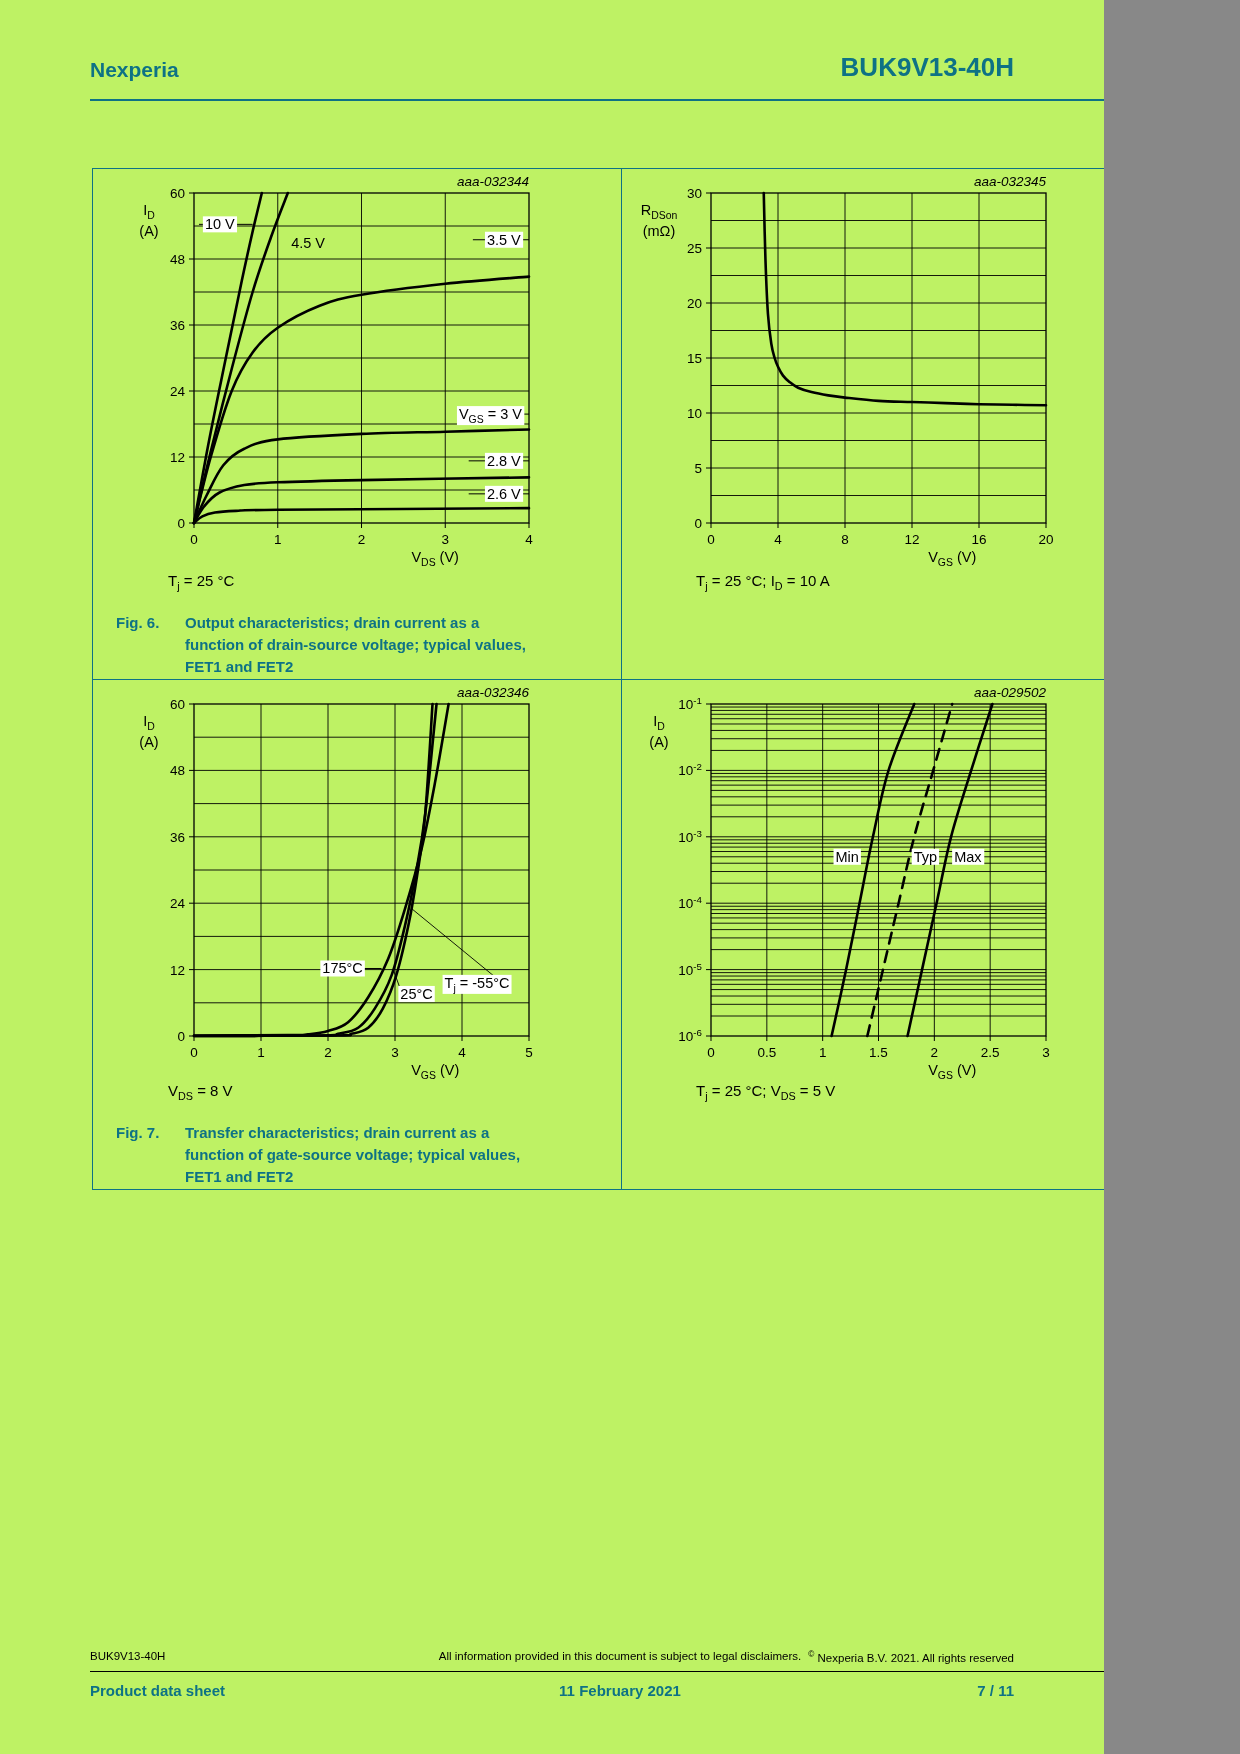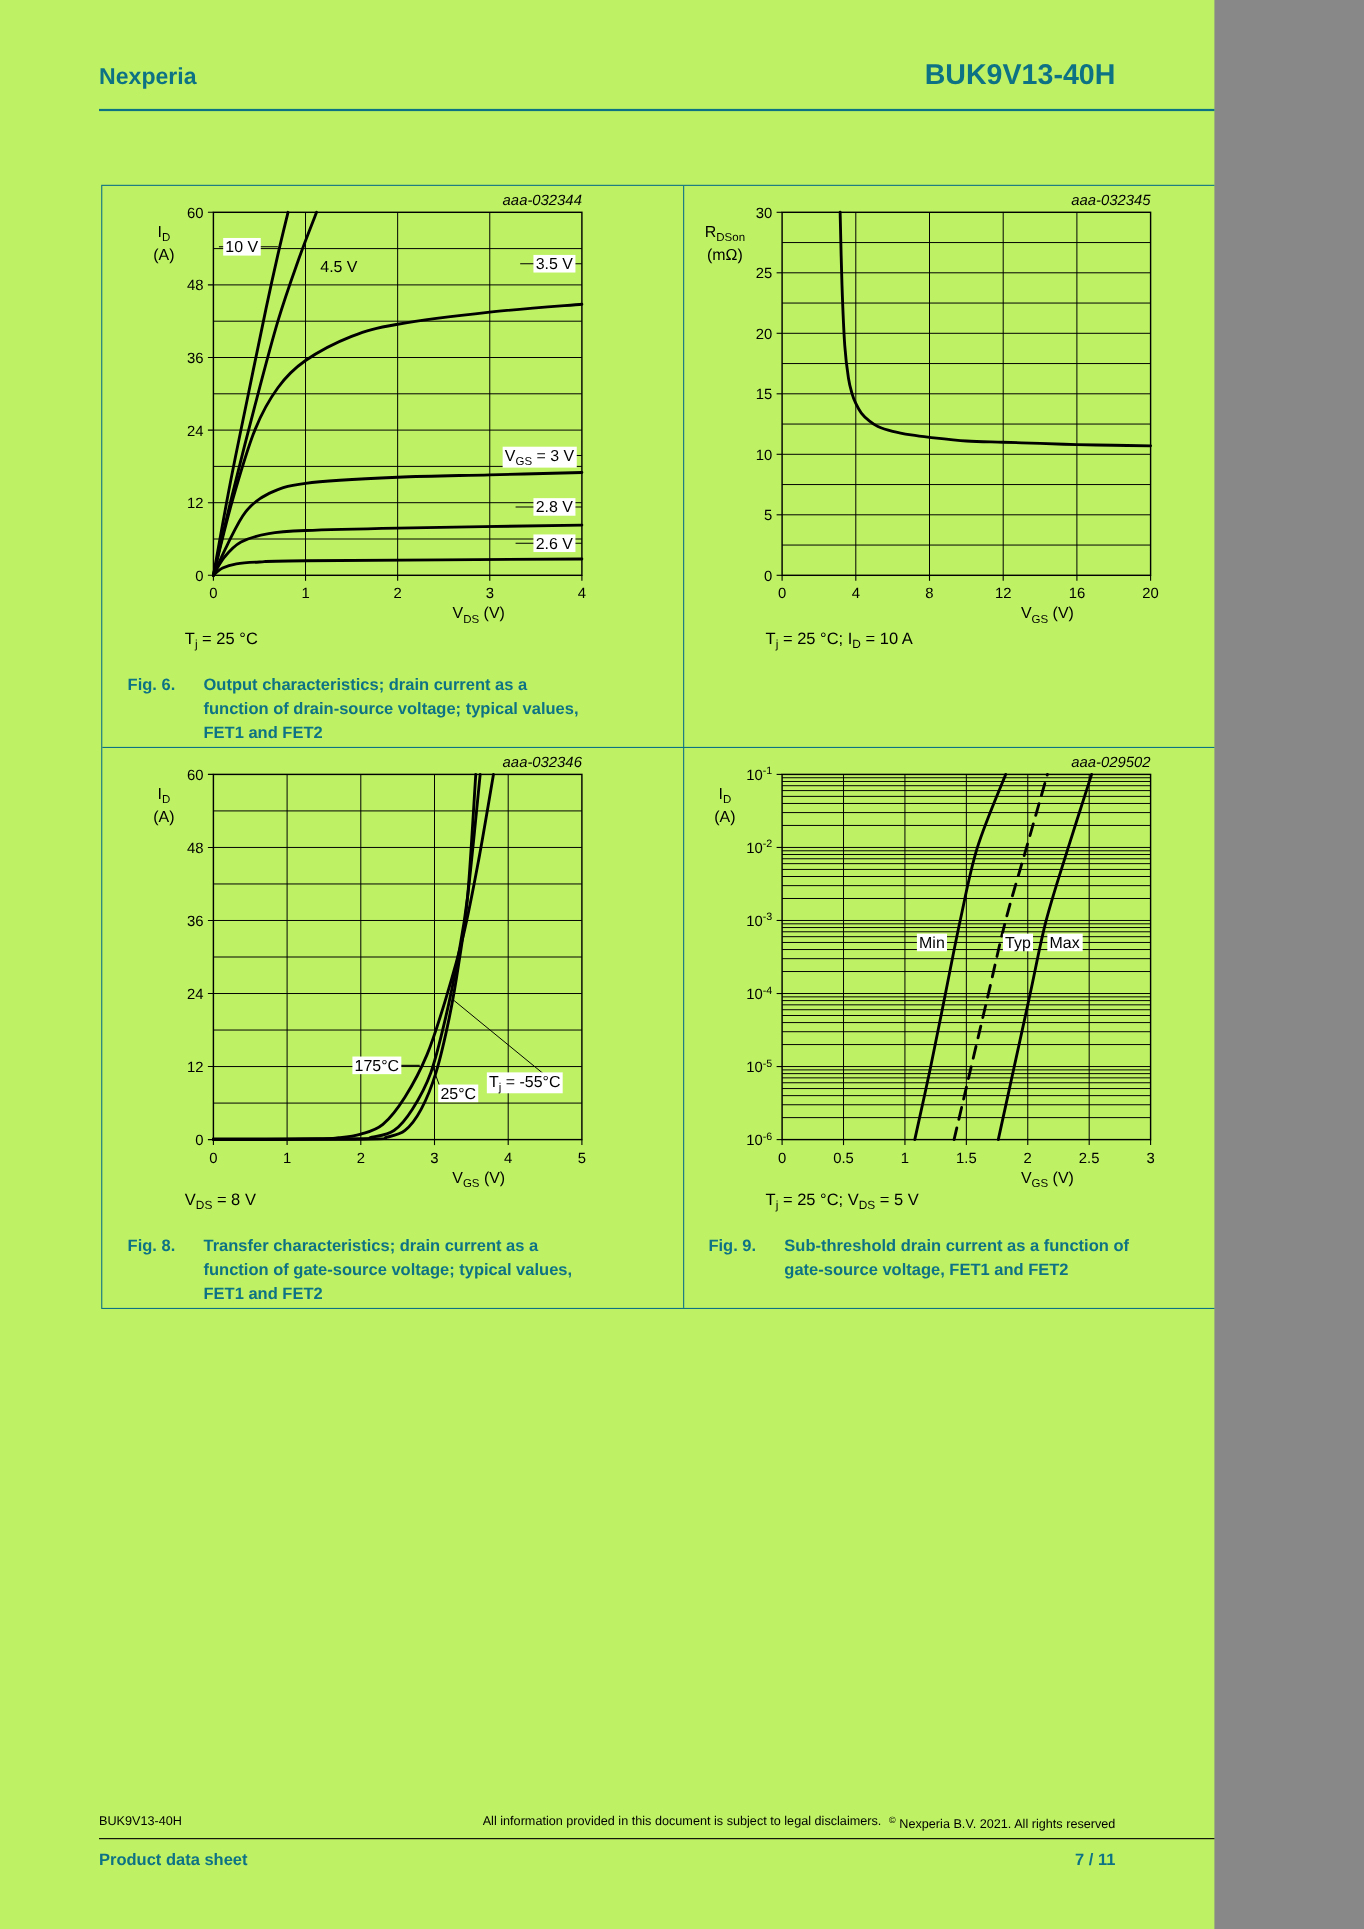--- a/index.html
+++ b/index.html
@@ -224,21 +224,21 @@
           <text x="269.84000000000003" y="294.49333333333334" font-size="14.5" text-anchor="end" font-family="&quot;Liberation Sans&quot;, sans-serif" fill="#000"><tspan>175°C</tspan></text>
           <line x1="300.65999999999997" y1="291.70666666666665" x2="306.69" y2="308.3066666666667" stroke="#000" stroke-width="0.9"></line>
           <rect x="305.3599853515625" y="306.9466552734375" width="36.40625" height="16" fill="#fff"></rect>
           <text x="307.36" y="319.94666666666666" font-size="14.5" text-anchor="start" font-family="&quot;Liberation Sans&quot;, sans-serif" fill="#000"><tspan>25°C</tspan></text>
           <line x1="318.75" y1="229.73333333333335" x2="402.5" y2="298.3466666666667" stroke="#000" stroke-width="0.9"></line>
           <rect x="349.5799865722656" y="295.8800048828125" width="68.953125" height="19" fill="#fff"></rect>
           <text x="351.58000000000004" y="308.88" font-size="14.5" text-anchor="start" font-family="&quot;Liberation Sans&quot;, sans-serif" fill="#000"><tspan>T</tspan><tspan dy="4" font-size="10.44">j</tspan><tspan dy="-4" font-size="14.5">​</tspan><tspan> = -55°C</tspan></text>
         </svg>
       <div class="cond">V<sub>DS</sub> = 8 V</div>
       <div class="caption accent" style="color: rgb(14, 114, 133);">
-        <span class="figlab">Fig. 8.</span>
+        <span class="figlab">Fig. 7.</span>
         <span class="captext">Transfer characteristics; drain current as a<br>function of gate-source voltage; typical values,<br>FET1 and FET2</span>
       </div>
     </div>
 
     <div class="figcell" style="left:528px;top:510px;width:530px;">
       <svg width="530" height="440" viewBox="0 0 530 440">
           <g stroke="#000" stroke-width="0.9">
             <line x1="145.83333333333331" y1="25" x2="145.83333333333331" y2="357"></line>
             <line x1="201.66666666666666" y1="25" x2="201.66666666666666" y2="357"></line>
             <line x1="257.5" y1="25" x2="257.5" y2="357"></line>
@@ -324,27 +324,24 @@
           <path d="M246.33333333333331 357 C248.94 345.93 256.76 312.73 261.97 290.60 C267.18 268.47 272.39 246.33 277.60 224.20 C282.81 202.07 287.46 179.93 293.23 157.80 C299.00 135.67 305.89 113.53 312.22 91.40 C318.54 69.27 328.04 36.07 331.20 25.00" fill="none" stroke="#000" stroke-width="2.6" stroke-linecap="round" stroke-linejoin="round" stroke-dasharray="11 8"></path>
           <path d="M286.5333333333333 357 C288.95 345.93 296.21 312.73 301.05 290.60 C305.89 268.47 310.73 246.33 315.57 224.20 C320.41 202.07 324.31 179.93 330.08 157.80 C335.85 135.67 343.30 113.53 350.18 91.40 C357.07 69.27 367.86 36.07 371.40 25.00" fill="none" stroke="#000" stroke-width="2.6" stroke-linecap="round" stroke-linejoin="round"></path>
           <rect x="212.54583740234375" y="169.78839111328125" width="27.375" height="16" fill="#fff"></rect>
           <text x="226.23333333333335" y="182.78839171208836" font-size="14.5" text-anchor="middle" font-family="&quot;Liberation Sans&quot;, sans-serif" fill="#000"><tspan>Min</tspan></text>
           <rect x="290.7124938964844" y="169.78839111328125" width="27.375" height="16" fill="#fff"></rect>
           <text x="304.4" y="182.78839171208836" font-size="14.5" text-anchor="middle" font-family="&quot;Liberation Sans&quot;, sans-serif" fill="#000"><tspan>Typ</tspan></text>
           <rect x="331.1302185058594" y="169.78839111328125" width="32.142822265625" height="16" fill="#fff"></rect>
           <text x="346.8333333333333" y="182.78839171208836" font-size="14.5" text-anchor="middle" font-family="&quot;Liberation Sans&quot;, sans-serif" fill="#000"><tspan>Max</tspan></text>
         </svg>
       <div class="cond">T<sub>j</sub> = 25 °C; V<sub>DS</sub> = 5 V</div>
-      <div class="caption accent" style="color: rgb(14, 114, 133);">
-        <span class="figlab">Fig. 9.</span>
-        <span class="captext">Sub-threshold drain current as a function of<br>gate-source voltage, FET1 and FET2</span>
-      </div>
     </div>
   </div>
 
   <div class="f-small" style="left:90px;">BUK9V13-40H</div>
   <div class="f-small" style="left:90px;width:1060px;text-align:center;">All information provided in this document is subject to legal disclaimers.</div>
   <div class="f-small" style="right:90px;"><sup>©</sup> Nexperia B.V. 2021. All rights reserved</div>
   <div class="footrule"></div>
   <div class="f-big accent" style="left: 90px; color: rgb(14, 114, 133);">Product data sheet</div>
+  <div class="f-big accent" style="left: 90px; width: 1060px; text-align: center; color: rgb(14, 114, 133);">11 February 2021</div>
   <div class="f-big accent" style="right: 90px; color: rgb(14, 114, 133);">7 / 11</div>
 
 </div>
 
 </body></html>

